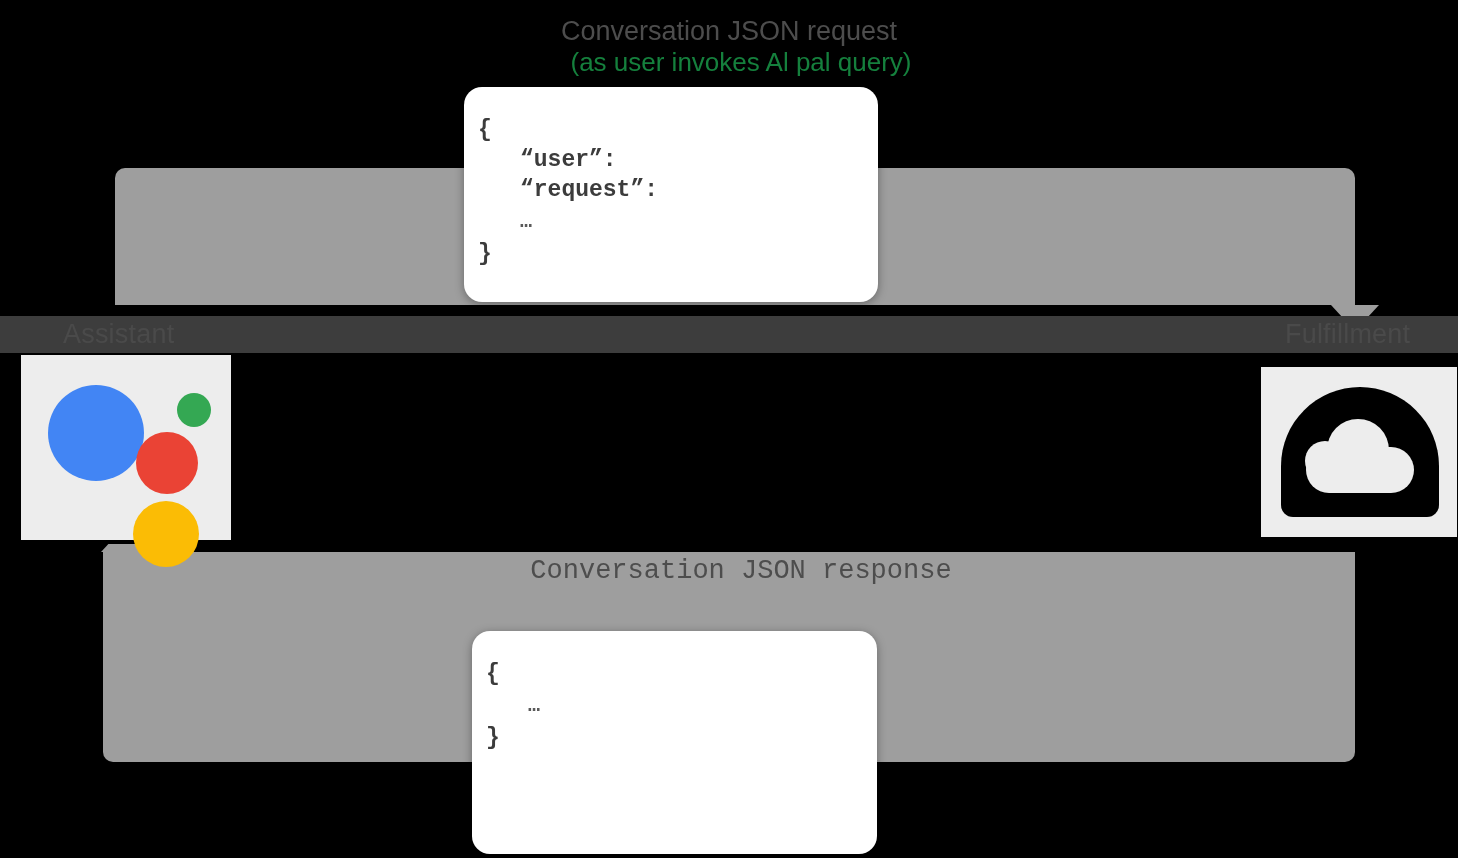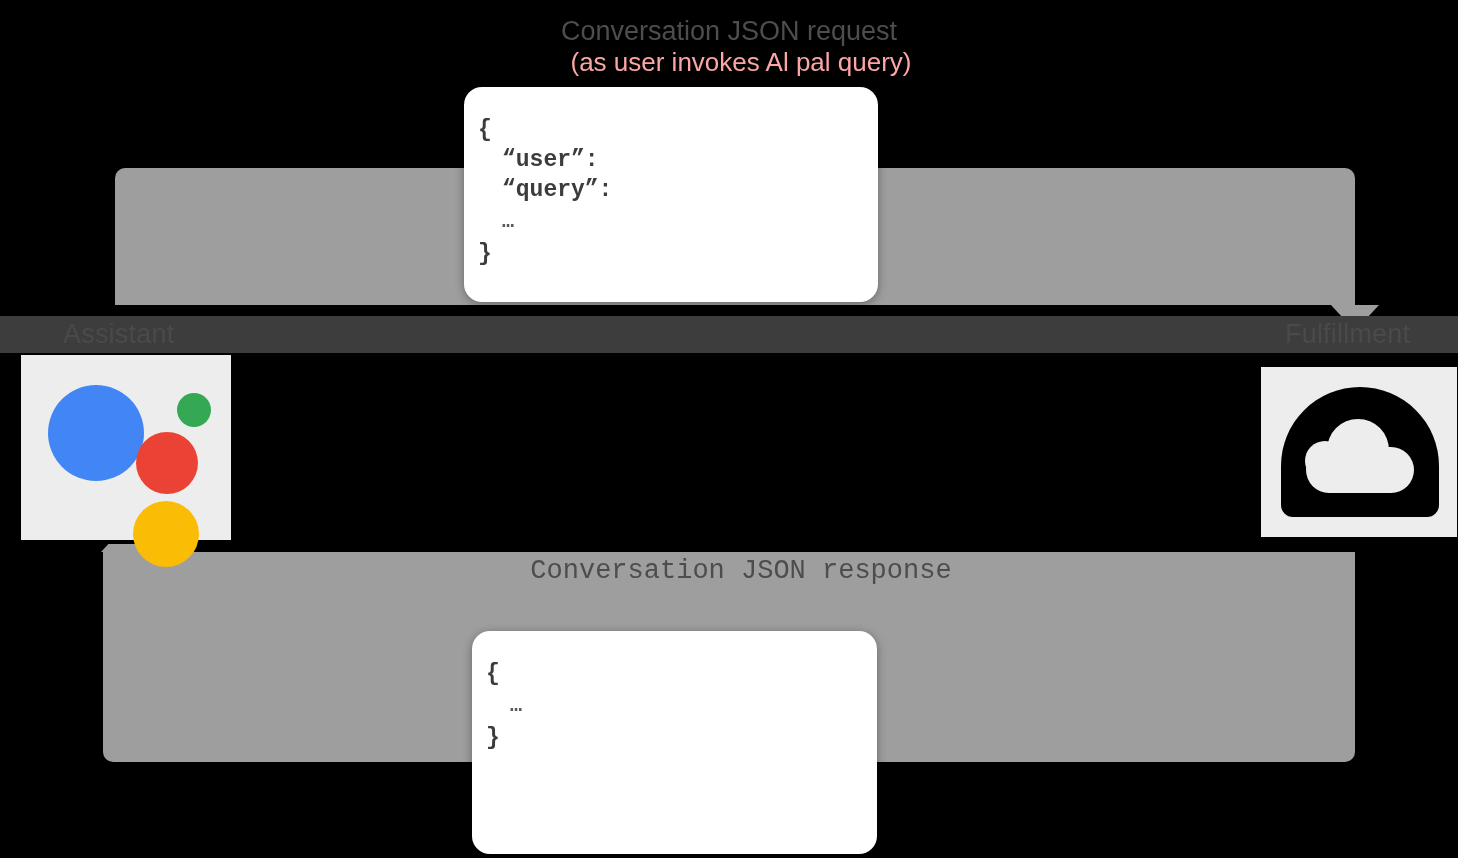--- a/index.html
+++ b/index.html
@@ -161,21 +161,21 @@
   #caption-request  { left: 0; top: 16px; }
   #caption-response { left: 12px; top: 556px; font-family: Liberation Mono, monospace; }
   .caption-title {
     font-size: 27px;
     color: #4d4d4d;
     line-height: 31px;
     white-space: nowrap;
   }
   .caption-sub {
     font-size: 26px;
-    color: #fca5a5;
+    color: #15803d;
     line-height: 31px;
     white-space: nowrap;
     padding-left: 24px;
   }
 
   
   .json-card {
     position: absolute;
     background: #ffffff;
     border-radius: 18px;
@@ -187,21 +187,21 @@
     box-sizing: border-box;
     padding: 28px 0 22px 0;
   }
   #card-request  { left: 464px; top: 87px;  width: 414px; height: 215px; }
   #card-response { left: 472px; top: 631px; width: 405px; height: 223px; }
   .json-line {
     line-height: 30px;
     padding-left: 14px;
     white-space: pre;
   }
-  .json-line.indent { padding-left: 38px; }
+  .json-line.indent { padding-left: 56px; }
   .json-line.ellipsis { font-size: 20px; color: #5a5a5a; line-height: 34px; }
 </style>
 </head>
 <body>
 
 <div id="stage">
 
   <div class="flow-arrow" id="arrow-request-bar"></div>
   <div id="arrow-request-head"></div>
 
@@ -235,21 +235,21 @@
     <div class="caption-sub">(as user invokes Al pal query)</div>
   </div>
 
   <div class="caption-block" id="caption-response">
     <div class="caption-title">Conversation JSON response</div>
   </div>
 
   <div class="json-card" id="card-request">
     <div class="json-line">{</div>
     <div class="json-line indent">“user”:</div>
-    <div class="json-line indent">“query”:</div>
+    <div class="json-line indent">“request”:</div>
     <div class="json-line indent ellipsis">…</div>
     <div class="json-line">}</div>
   </div>
 
   <div class="json-card" id="card-response">
     <div class="json-line">{</div>
     <div class="json-line indent ellipsis">…</div>
     <div class="json-line">}</div>
   </div>
 

